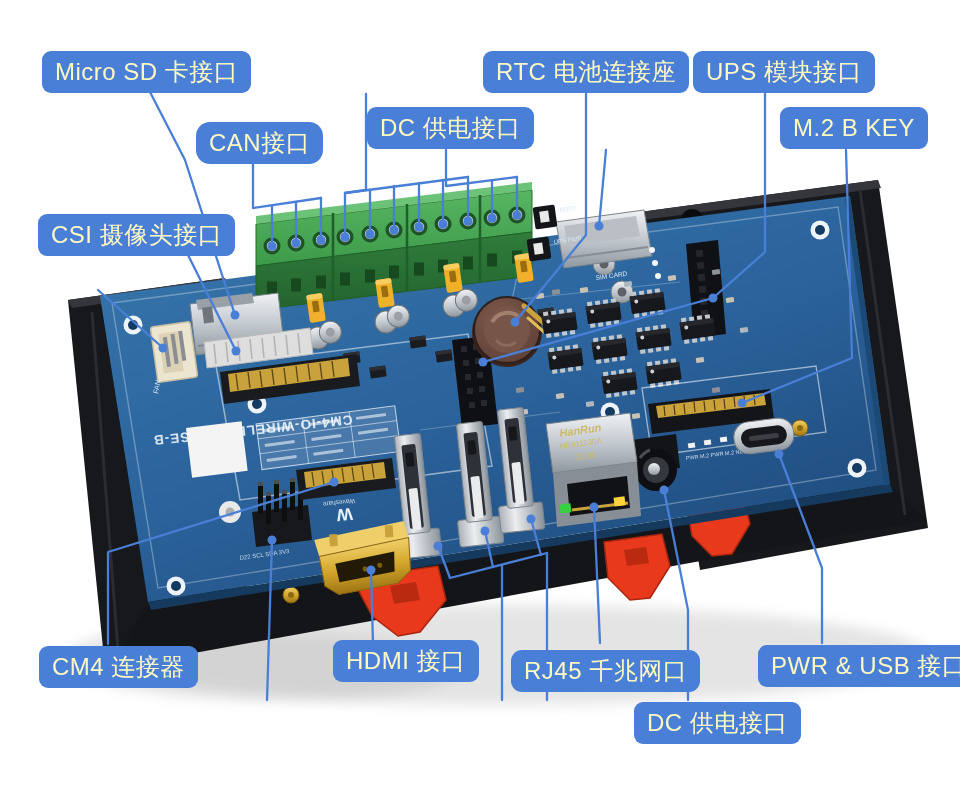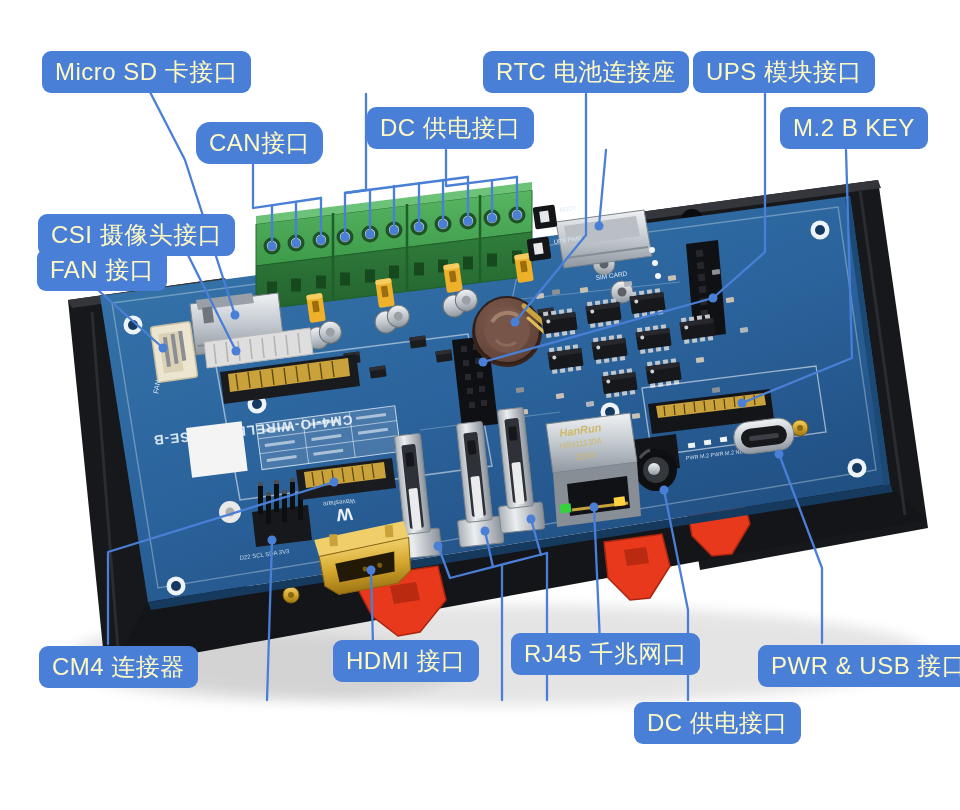--- a/index.html
+++ b/index.html
@@ -15,21 +15,21 @@
   .l-rtc      {left:483px; top:51px;}
   .l-ups      {left:693px; top:51px;}
   .l-can      {left:196px; top:122px;border-radius:14px;}
   .l-dc-top   {left:367px; top:107px;}
   .l-sim      {left:551px; top:107px;}
   .l-m2       {left:780px; top:107px;}
   .l-csi      {left:38px;  top:184px;margin-top:30px;}
   .l-fan      {left:37px;  top:249px;}
   .l-cm4      {left:39px;  top:646px;}
   .l-hdmi     {left:313px; top:640px;margin-left:20px;}
-  .l-rj45     {left:511px; top:633px;}
+  .l-rj45     {left:511px; top:650px;border-radius:11px;}
   .l-pwr-usb  {left:758px; top:645px;}
   .l-gpio     {left:163px; top:702px;}
   .l-usb3     {left:386px; top:702px;}
   .l-dc-bot   {left:634px; top:702px;}
 </style>
 </head>
 <body>
 
 <div class="scene">
 
@@ -566,20 +566,19 @@
   </g>
 </svg>
 
   <div class="callout l-micro-sd">Micro SD 卡接口</div>
   <div class="callout l-rtc">RTC 电池连接座</div>
   <div class="callout l-ups">UPS 模块接口</div>
   <div class="callout l-can">CAN接口</div>
   <div class="callout l-dc-top">DC 供电接口</div>
   <div class="callout l-m2">M.2 B KEY</div>
   <div class="callout l-csi">CSI 摄像头接口</div>
-  <div class="callout l-fan">FAN 接口</div>
   <div class="callout l-cm4">CM4 连接器</div>
   <div class="callout l-hdmi">HDMI 接口</div>
   <div class="callout l-rj45">RJ45 千兆网口</div>
   <div class="callout l-pwr-usb">PWR &amp; USB 接口</div>
   <div class="callout l-dc-bot">DC 供电接口</div>
 
 </div>
 
 </body></html>

